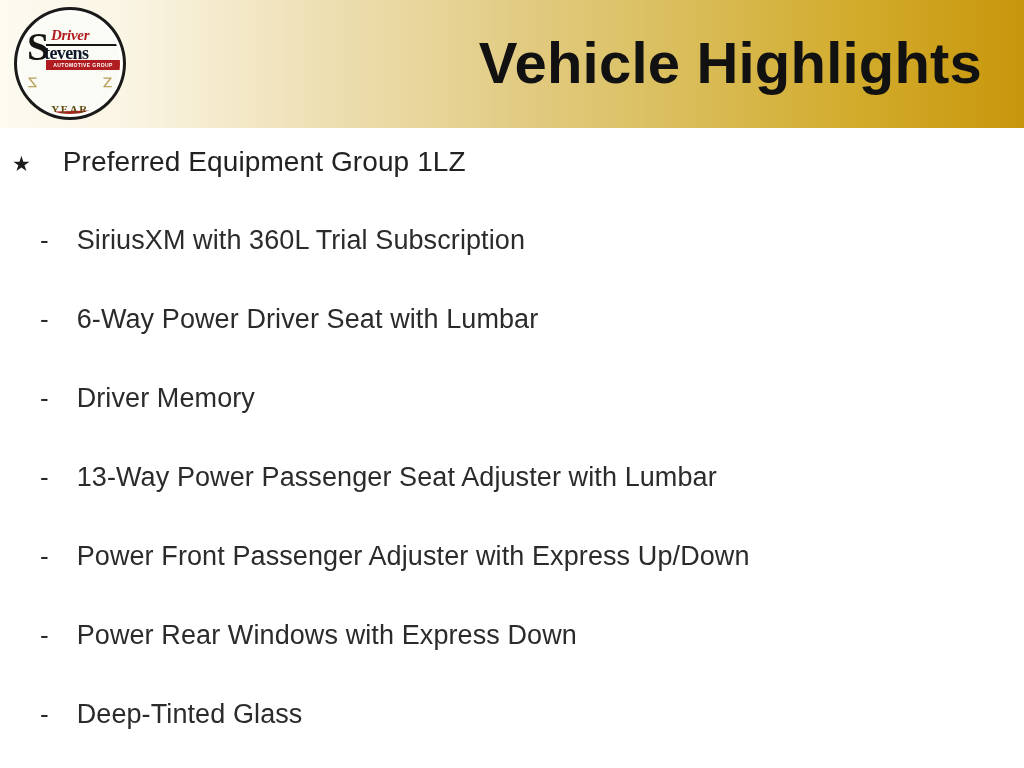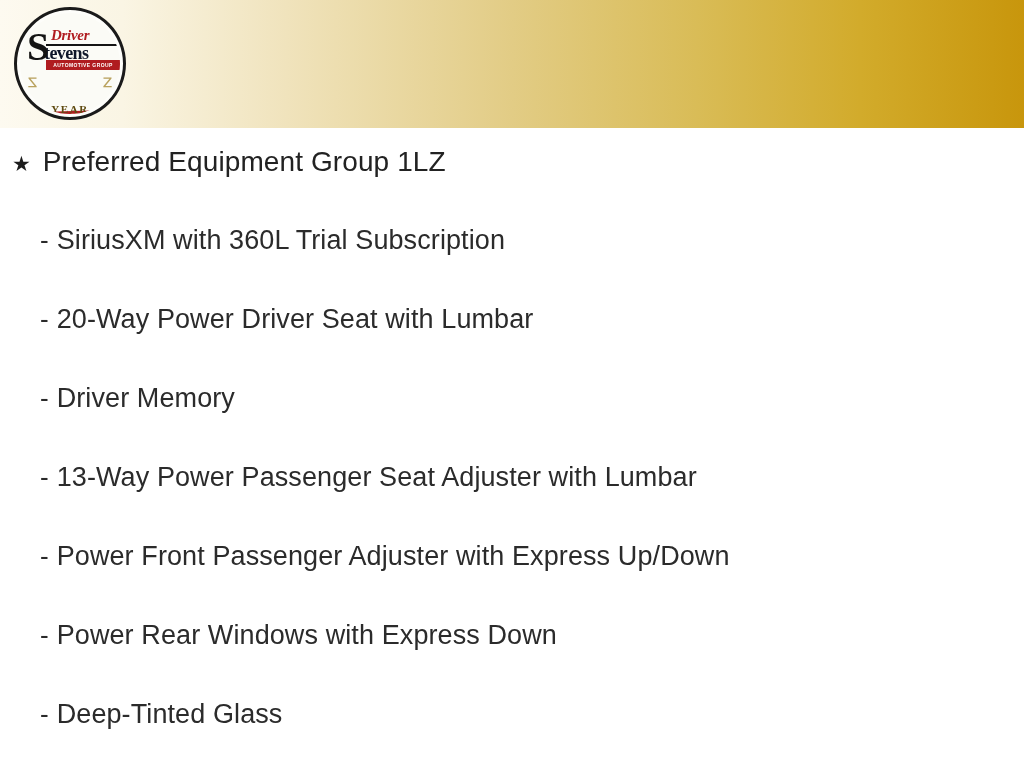--- a/index.html
+++ b/index.html
@@ -255,20 +255,21 @@
     line-height: 1;
     margin-right: 8px;
   }
 
   .feature-text {
     font-family: "Liberation Sans", sans-serif;
     font-size: 27px;
     color: #2b2b2b;
     line-height: 1;
     letter-spacing: 0.1px;
+    margin-left: 20px;
   }
 
   .feature-row.level-0 .feature-text {
     font-size: 28px;
     color: #222222;
   }
 </style>
 </head>
 <body>
 
@@ -285,34 +286,35 @@
         <div class="logo-redbar"></div>
         <div class="logo-redbar-text">AUTOMOTIVE GROUP</div>
         <div class="laurel left">ᙆ</div>
         <div class="laurel right">ᙆ</div>
         <div class="logo-year">YEAR</div>
         <div class="logo-anniv-banner"></div>
         <div class="logo-anniv">ANNIVERSARY</div>
       </div>
     </div>
 
+    <div class="header-title">Vehicle Highlights</div>
   </div>
 
   <div class="content">
       <div class="feature-row level-0" style="top: 20px;">
         <span class="bullet-star">★</span>
         <span class="feature-text">Preferred Equipment Group 1LZ</span>
       </div>
       <div class="feature-row level-1" style="top: 99px;">
         <span class="bullet-dash">-</span>
         <span class="feature-text">SiriusXM with 360L Trial Subscription</span>
       </div>
       <div class="feature-row level-1" style="top: 178px;">
         <span class="bullet-dash">-</span>
-        <span class="feature-text">20-Way Power Driver Seat with Lumbar</span>
+        <span class="feature-text">6-Way Power Driver Seat with Lumbar</span>
       </div>
       <div class="feature-row level-1" style="top: 257px;">
         <span class="bullet-dash">-</span>
         <span class="feature-text">Driver Memory</span>
       </div>
       <div class="feature-row level-1" style="top: 336px;">
         <span class="bullet-dash">-</span>
         <span class="feature-text">13-Way Power Passenger Seat Adjuster with Lumbar</span>
       </div>
       <div class="feature-row level-1" style="top: 415px;">

